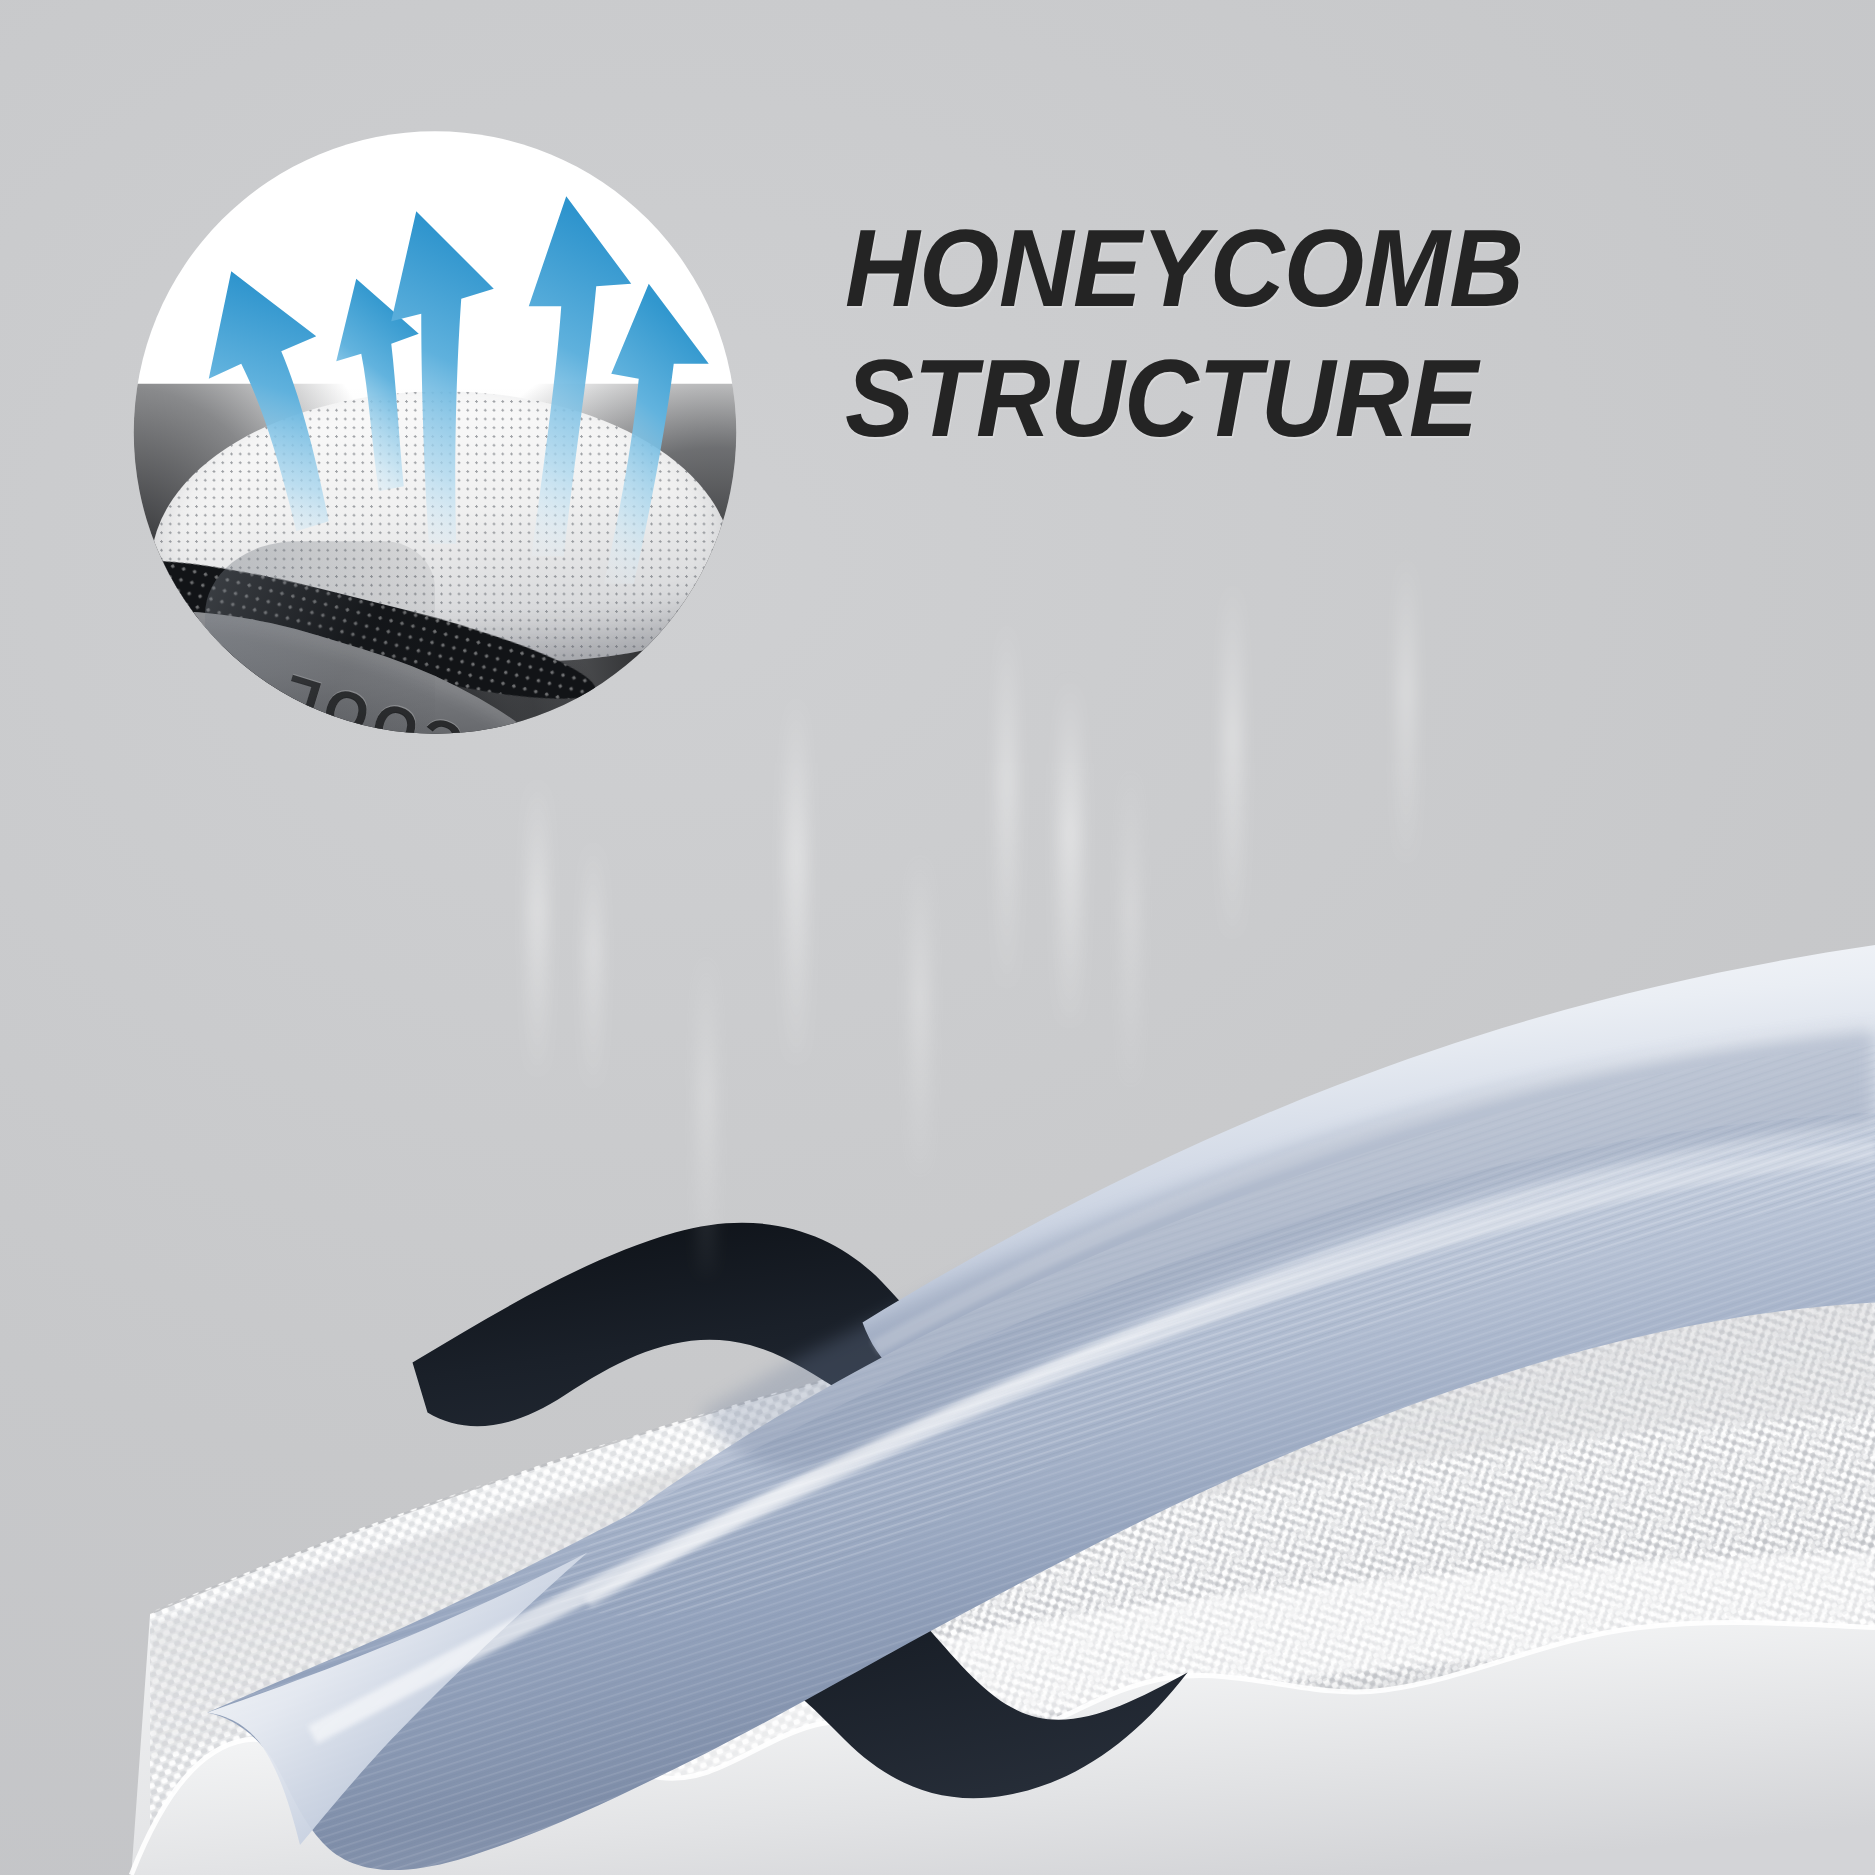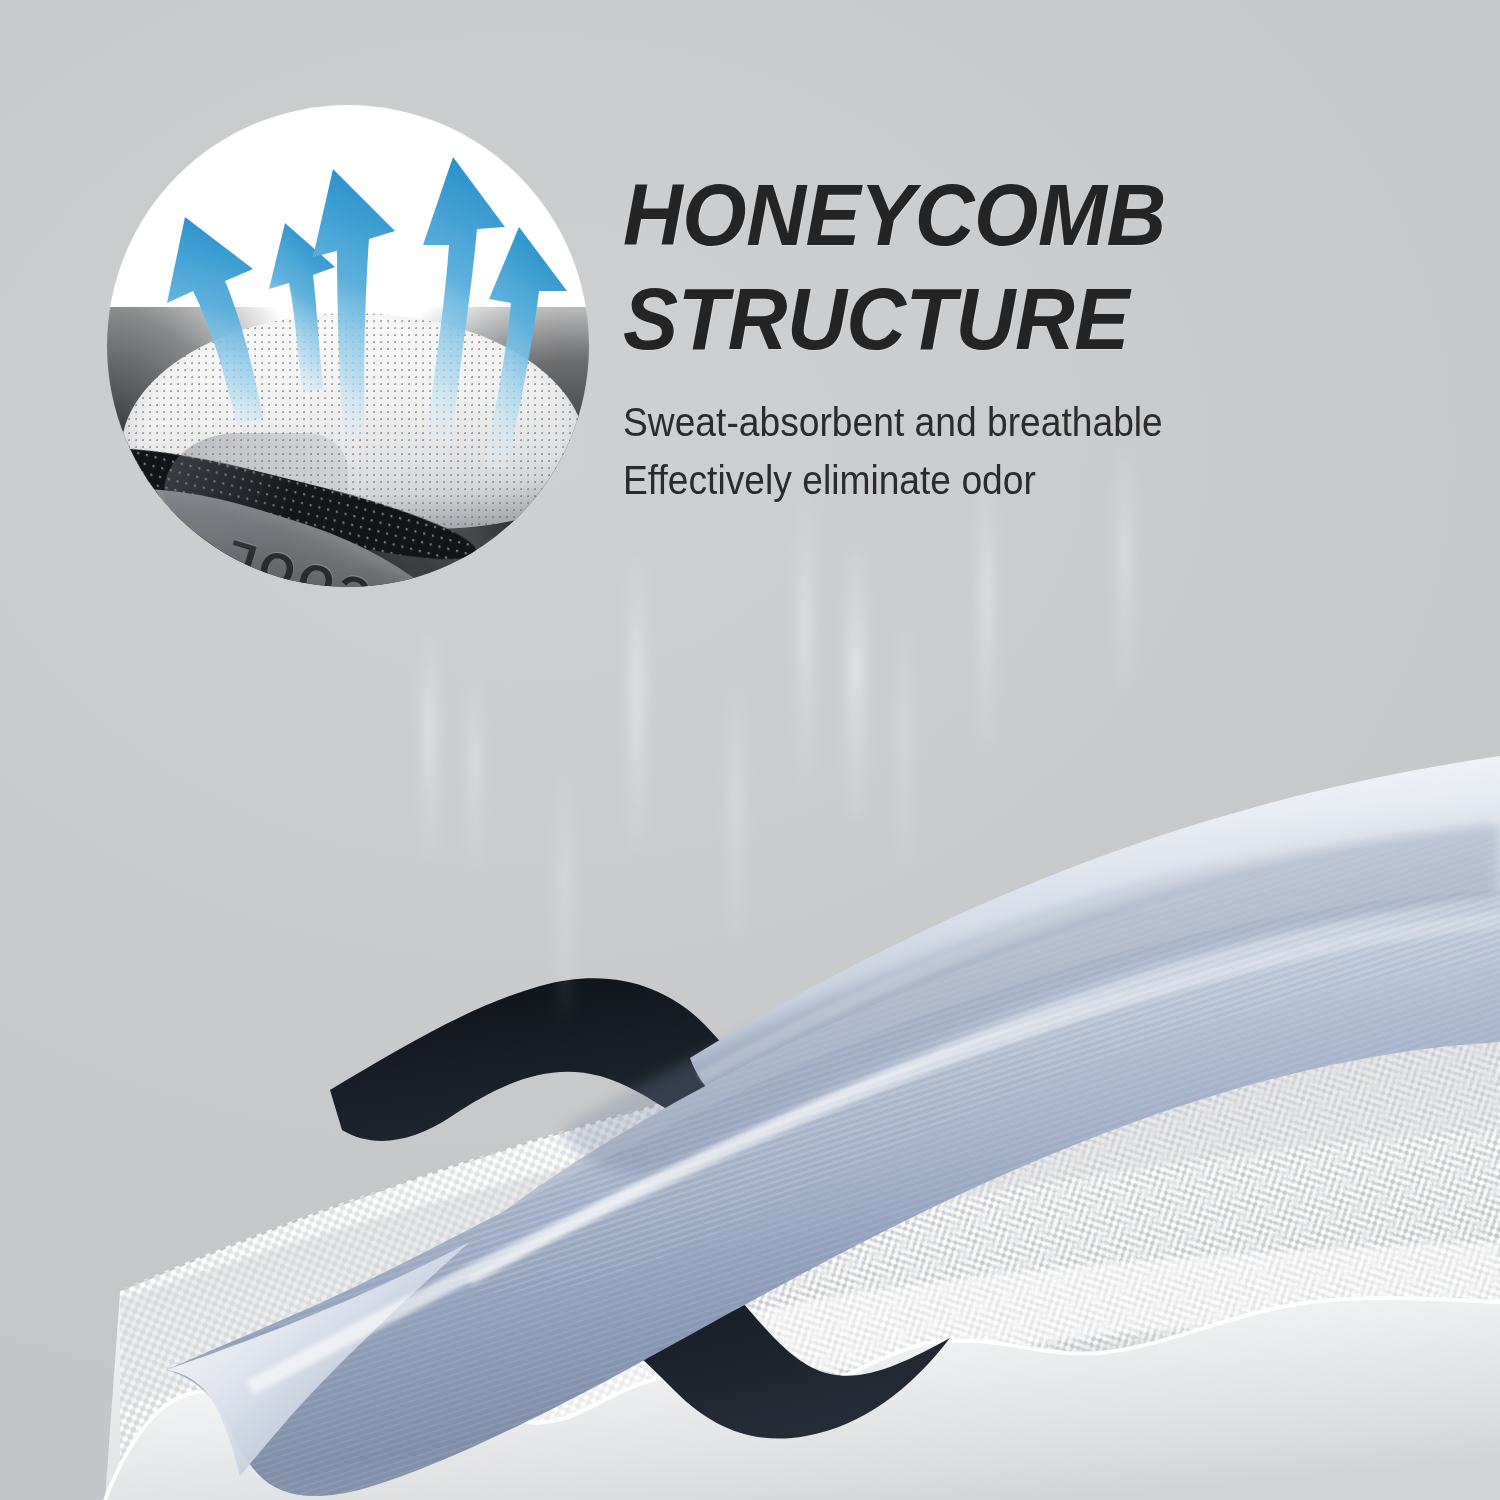--- a/index.html
+++ b/index.html
@@ -134,21 +134,21 @@
     left: 0;
     top: 0;
     width: 100%;
     height: 100%;
     pointer-events: none;
   }
 
   
   .headline {
     position: absolute;
-    left: 623px;
+    left: 676px;
     top: 163px;
     width: 790px;
   }
   .title-line {
     font-family: "Liberation Sans", sans-serif;
     font-weight: 700;
     font-style: italic;
     font-size: 88px;
     line-height: 104px;
     letter-spacing: -0.5px;
@@ -483,19 +483,15 @@
         <path d="M376,362 C390,300 400,242 404,198
                  L382,194 L412,122 L460,186 L432,186
                  C426,234 414,300 400,362 Z" fill="url(#gArrow2)"></path>
       </g>
     </svg>
   </div>
 
   <div class="headline">
     <div class="title-line">HONEYCOMB</div>
     <div class="title-line">STRUCTURE</div>
-    <div class="subtitle-block">
-      <div class="subtitle-line">Sweat-absorbent and breathable</div>
-      <div class="subtitle-line">Effectively eliminate odor</div>
-    </div>
   </div>
 
 </div>
 
 </body></html>

